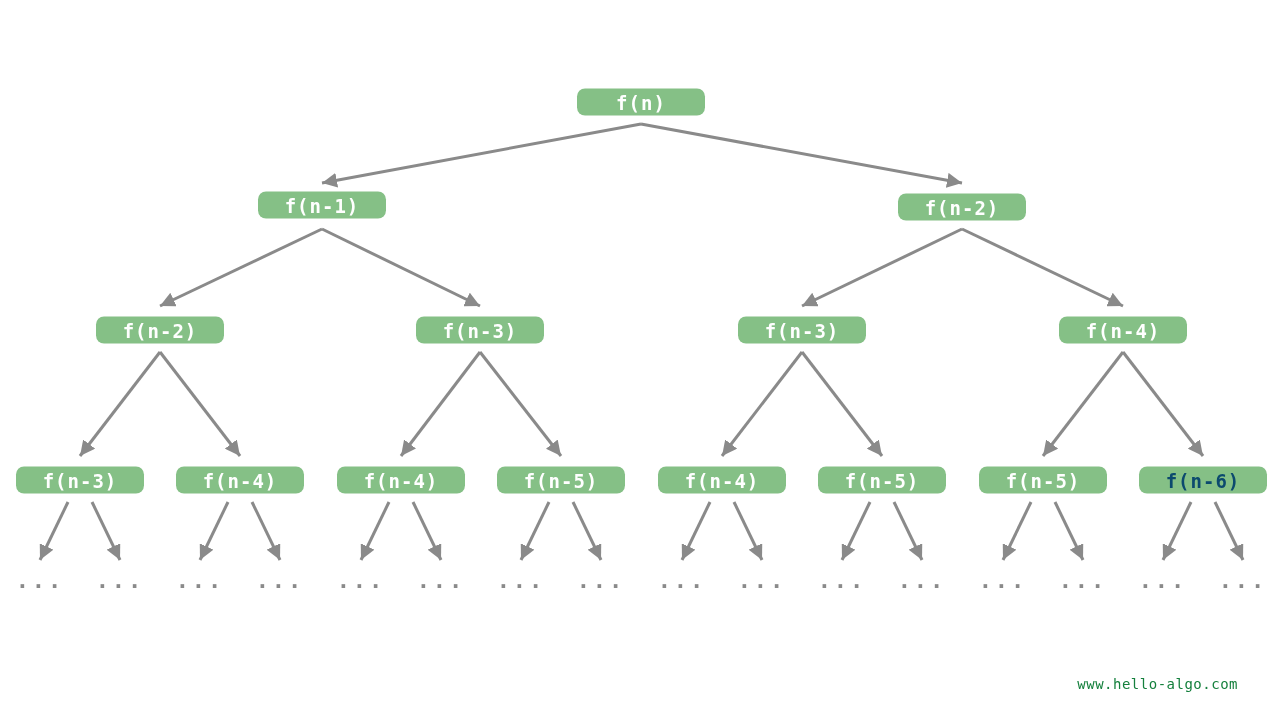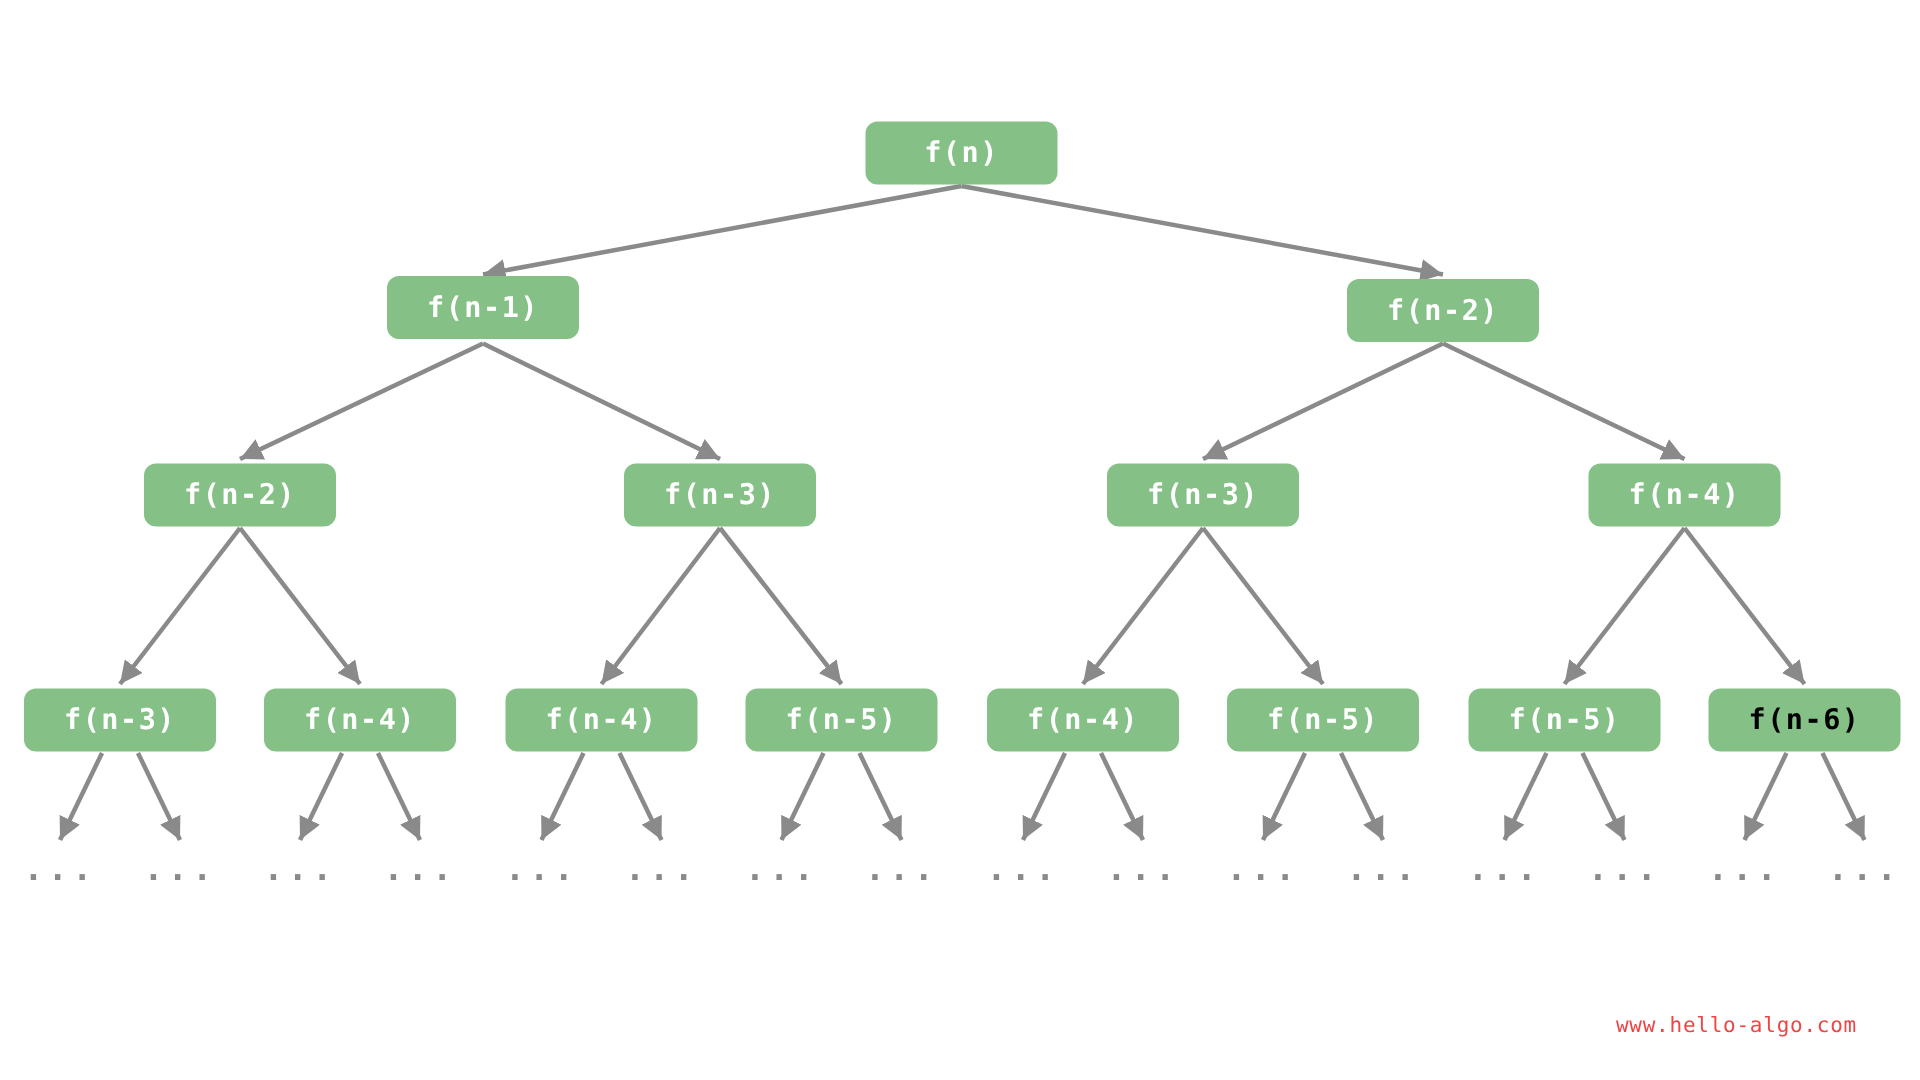--- a/index.html
+++ b/index.html
@@ -1,21 +1,21 @@
 <!DOCTYPE html>
 <html><head>
 <meta charset="utf-8">
 <title>diagram</title>
 <style>
   html,body{margin:0;padding:0;}
   body{background:#ffffff;font-family:"DejaVu Sans Mono",monospace;}
   #stage{position:relative;width:1280px;height:720px;overflow:hidden;background:#ffffff;}
   #edge-layer{position:absolute;left:0;top:0;}
   .node{
-    position:absolute;width:128px;height:42px;
+    position:absolute;width:128px;height:27px;
     transform:translate(-50%,-50%);
     border-radius:8px;
     display:flex;align-items:center;justify-content:center;
     font:700 19px "DejaVu Sans Mono",monospace;
     letter-spacing:1px;
     user-select:none;
   }
   .ellipsis{
     position:absolute;transform:translate(-50%,-50%);
     font:700 22px "DejaVu Sans Mono",monospace;
@@ -62,21 +62,21 @@
       <line x1="573" y1="502" x2="601" y2="560" stroke="#8a8a8a" stroke-width="3" marker-end="url(#arrowhead)"></line>
       <line x1="710" y1="502" x2="682" y2="560" stroke="#8a8a8a" stroke-width="3" marker-end="url(#arrowhead)"></line>
       <line x1="734" y1="502" x2="762" y2="560" stroke="#8a8a8a" stroke-width="3" marker-end="url(#arrowhead)"></line>
       <line x1="870" y1="502" x2="842" y2="560" stroke="#8a8a8a" stroke-width="3" marker-end="url(#arrowhead)"></line>
       <line x1="894" y1="502" x2="922" y2="560" stroke="#8a8a8a" stroke-width="3" marker-end="url(#arrowhead)"></line>
       <line x1="1031" y1="502" x2="1003" y2="560" stroke="#8a8a8a" stroke-width="3" marker-end="url(#arrowhead)"></line>
       <line x1="1055" y1="502" x2="1083" y2="560" stroke="#8a8a8a" stroke-width="3" marker-end="url(#arrowhead)"></line>
       <line x1="1191" y1="502" x2="1163" y2="560" stroke="#8a8a8a" stroke-width="3" marker-end="url(#arrowhead)"></line>
       <line x1="1215" y1="502" x2="1243" y2="560" stroke="#8a8a8a" stroke-width="3" marker-end="url(#arrowhead)"></line>
     </svg>
-  <div class="watermark" style="color: #ef4444;">www.hello-algo.com</div>
+  <div class="watermark" style="color: #15803d;">www.hello-algo.com</div>
 <div class="ellipsis" style="left: 40px; top: 580px; color: rgb(138, 138, 138);">...</div>
     <div class="ellipsis" style="left: 120px; top: 580px; color: rgb(138, 138, 138);">...</div>
     <div class="ellipsis" style="left: 200px; top: 580px; color: rgb(138, 138, 138);">...</div>
     <div class="ellipsis" style="left: 280px; top: 580px; color: rgb(138, 138, 138);">...</div>
     <div class="ellipsis" style="left: 361px; top: 580px; color: rgb(138, 138, 138);">...</div>
     <div class="ellipsis" style="left: 441px; top: 580px; color: rgb(138, 138, 138);">...</div>
     <div class="ellipsis" style="left: 521px; top: 580px; color: rgb(138, 138, 138);">...</div>
     <div class="ellipsis" style="left: 601px; top: 580px; color: rgb(138, 138, 138);">...</div>
     <div class="ellipsis" style="left: 682px; top: 580px; color: rgb(138, 138, 138);">...</div>
     <div class="ellipsis" style="left: 762px; top: 580px; color: rgb(138, 138, 138);">...</div>
@@ -93,14 +93,14 @@
     <div class="node" style="left: 480px; top: 330px; background: rgb(133, 192, 134); color: rgb(255, 255, 255);">f(n-3)</div>
     <div class="node" style="left: 802px; top: 330px; background: rgb(133, 192, 134); color: rgb(255, 255, 255);">f(n-3)</div>
     <div class="node" style="left: 1123px; top: 330px; background: rgb(133, 192, 134); color: rgb(255, 255, 255);">f(n-4)</div>
     <div class="node" style="left: 80px; top: 480px; background: rgb(133, 192, 134); color: rgb(255, 255, 255);">f(n-3)</div>
     <div class="node" style="left: 240px; top: 480px; background: rgb(133, 192, 134); color: rgb(255, 255, 255);">f(n-4)</div>
     <div class="node" style="left: 401px; top: 480px; background: rgb(133, 192, 134); color: rgb(255, 255, 255);">f(n-4)</div>
     <div class="node" style="left: 561px; top: 480px; background: rgb(133, 192, 134); color: rgb(255, 255, 255);">f(n-5)</div>
     <div class="node" style="left: 722px; top: 480px; background: rgb(133, 192, 134); color: rgb(255, 255, 255);">f(n-4)</div>
     <div class="node" style="left: 882px; top: 480px; background: rgb(133, 192, 134); color: rgb(255, 255, 255);">f(n-5)</div>
     <div class="node" style="left: 1043px; top: 480px; background: rgb(133, 192, 134); color: rgb(255, 255, 255);">f(n-5)</div>
-    <div class="node" style="left: 1203px; top: 480px; background: rgb(133, 192, 134); color: #000000;">f(n-6)</div>
+    <div class="node" style="left: 1203px; top: 480px; background: rgb(133, 192, 134); color: #0c4a6e;">f(n-6)</div>
   </div>
 
 </body></html>

